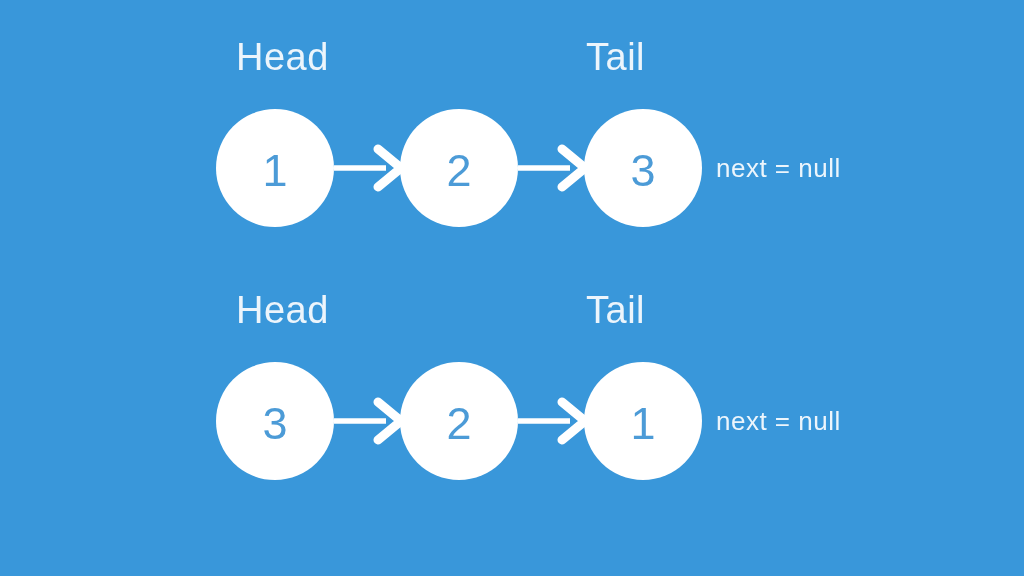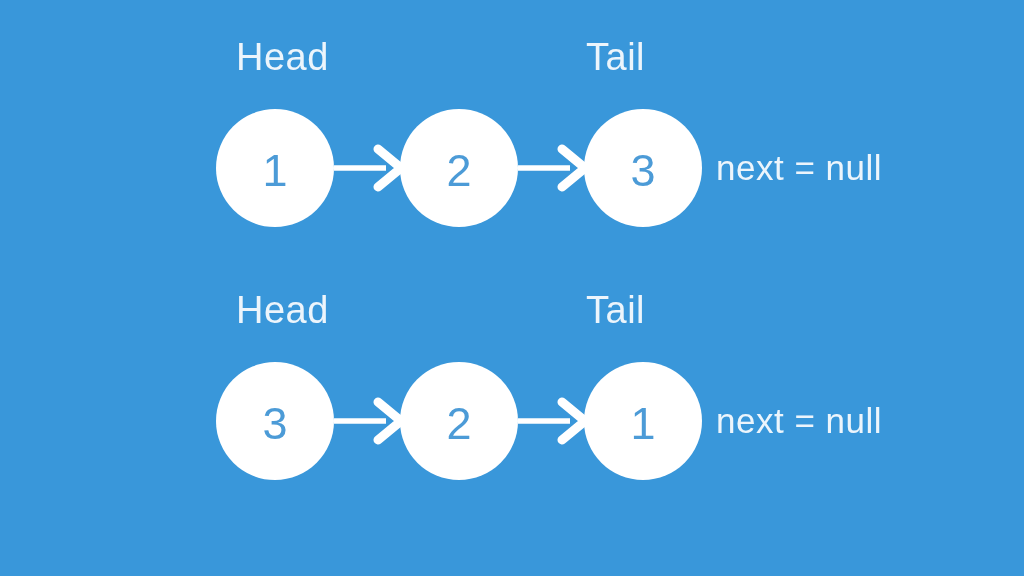--- a/index.html
+++ b/index.html
@@ -76,21 +76,21 @@
     stroke-width: 9;
     fill: none;
     stroke-linecap: round;
     stroke-linejoin: round;
   }
 
   .annotation {
     position: absolute;
     left: 716px;
     top: 152px;
-    font-size: 35px;
+    font-size: 26px;
     font-weight: 300;
     letter-spacing: 0.5px;
     color: var(--label_text, #ecf5fc);
     line-height: 32px;
     white-space: nowrap;
   }
 </style>
 </head>
 <body>
 

